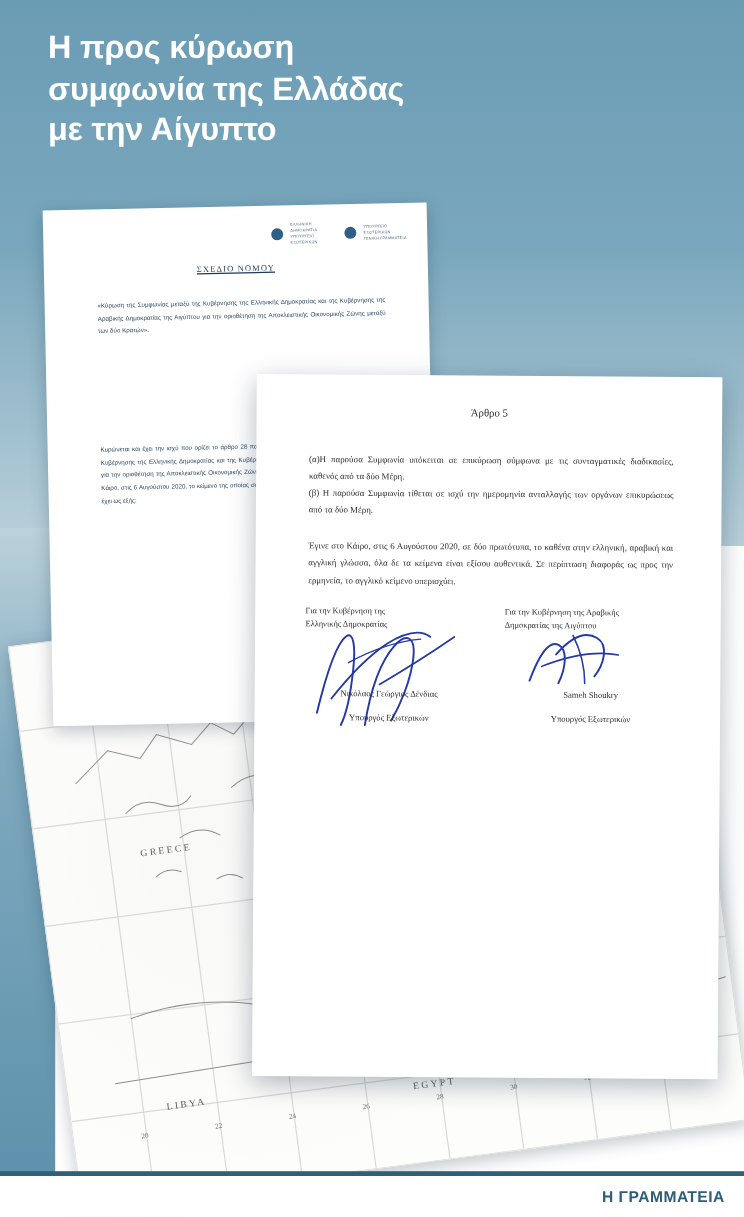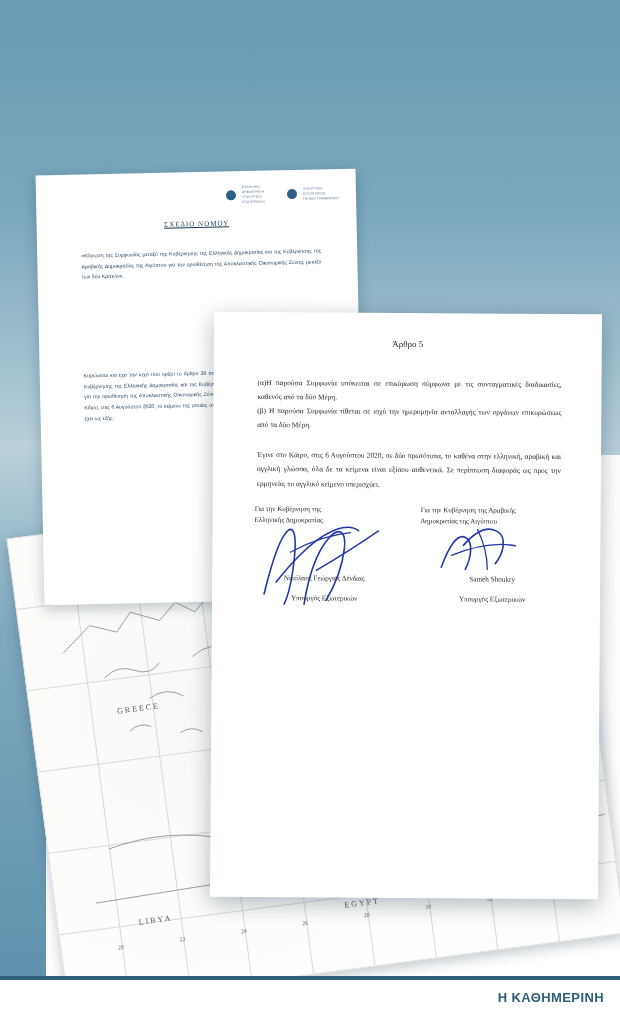--- a/index.html
+++ b/index.html
@@ -351,17 +351,20 @@
       <path d="M34,44 C54,36 76,30 98,34" stroke-width="1.3"></path>
       <path d="M60,18 C66,30 70,44 70,58" stroke-width="1.3"></path>
     </svg>
 
     <div class="sig-name name-left">Νικόλαος Γεώργιος Δένδιας</div>
     <div class="sig-name name-right">Sameh Shoukry</div>
     <div class="sig-name role-left">Υπουργός Εξωτερικών</div>
     <div class="sig-name role-right">Υπουργός Εξωτερικών</div>
   </div>
 
+  <div class="headline">Η προς κύρωση
+συμφωνία της Ελλάδας
+με την Αίγυπτο</div>
 
   <div class="bg-bottom-rule"></div>
   <div class="bg-white-lower"></div>
-  <div class="brand">Η ΚΑΘΗΜΕΡΙΝΗ</div>
+  <div class="brand">Η ΓΡΑΜΜΑΤΕΙΑ</div>
 </div>
 
 </body></html>

